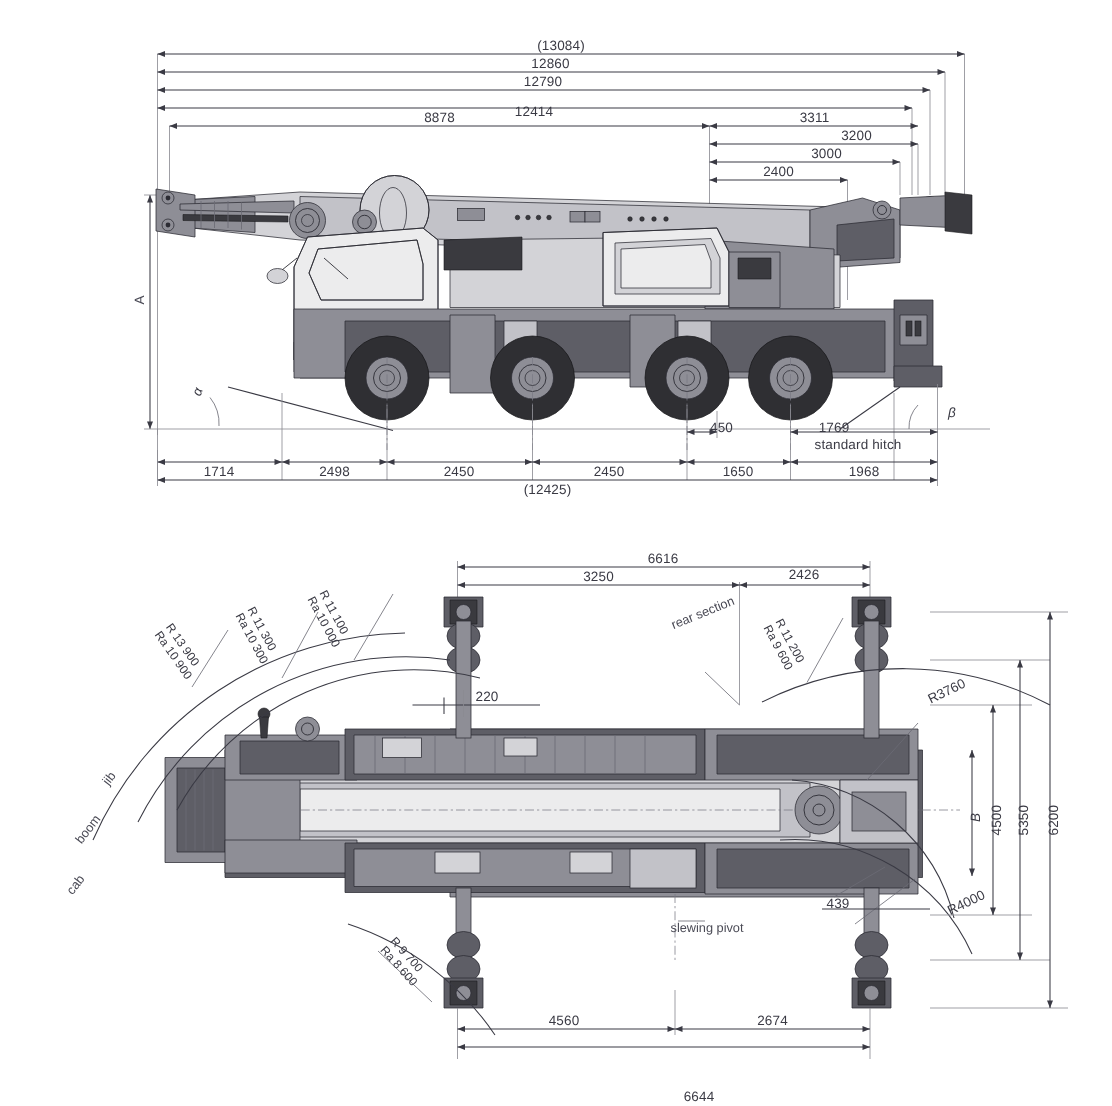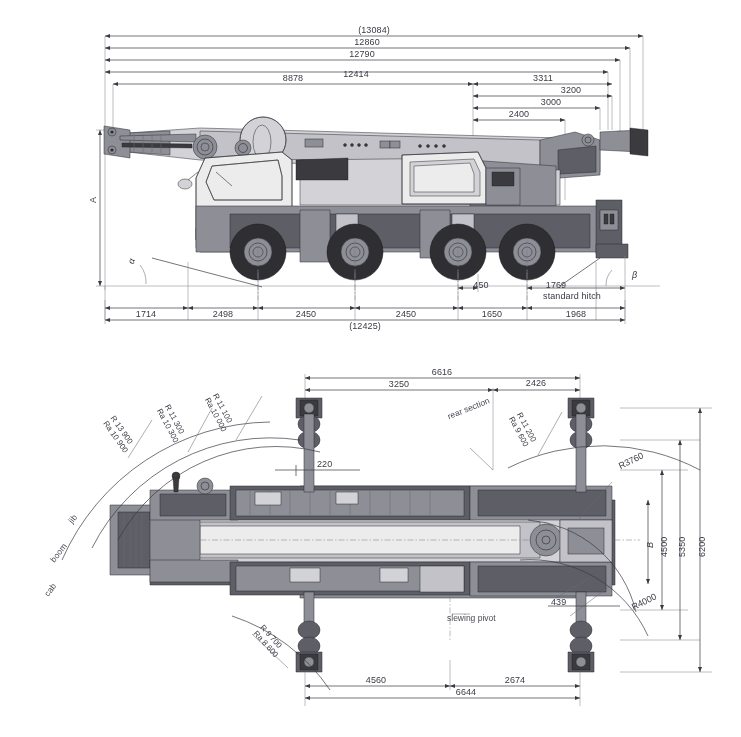--- a/index.html
+++ b/index.html
@@ -538,21 +538,21 @@
 <div class="dimtext c" style="left:492px;top:309px;">1650</div>
 <div class="dimtext c" style="left:576px;top:309px;">1968</div>
 <div class="dimtext c" style="left:365px;top:321px;">(12425)</div>
 
 <div class="dimtext c" style="left:442px;top:367px;">6616</div>
 <div class="dimtext c" style="left:399px;top:379px;">3250</div>
 <div class="dimtext c" style="left:536px;top:378px;">2426</div>
 
 <div class="dimtext c" style="left:376px;top:675px;">4560</div>
 <div class="dimtext c" style="left:515px;top:675px;">2674</div>
-<div class="dimtext c" style="left:442px;top:687px;padding-left:48px;">6644</div>
+<div class="dimtext c" style="left:442px;top:726px;padding-left:48px;">6644</div>
 
 <div class="dimtext" style="left:645px;top:548px;transform:rotate(-90deg);transform-origin:0 0;font-style:italic;">B</div>
 <div class="dimtext" style="left:659px;top:557px;transform:rotate(-90deg);transform-origin:0 0;">4500</div>
 <div class="dimtext" style="left:677px;top:557px;transform:rotate(-90deg);transform-origin:0 0;">5350</div>
 <div class="dimtext" style="left:697px;top:557px;transform:rotate(-90deg);transform-origin:0 0;">6200</div>
 
 <div class="dimtext" style="left:317px;top:459px;">220</div>
 <div class="dimtext" style="left:551px;top:597px;">439</div>
 
 <div class="radtext" style="left:116px;top:414px;transform:rotate(55deg);">

